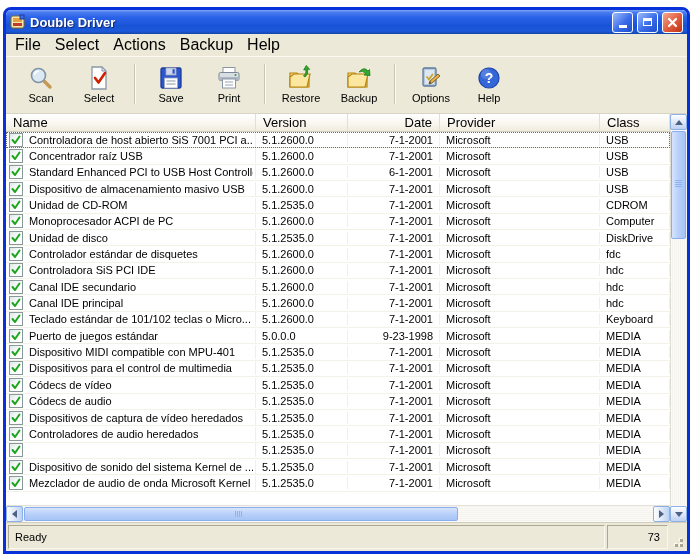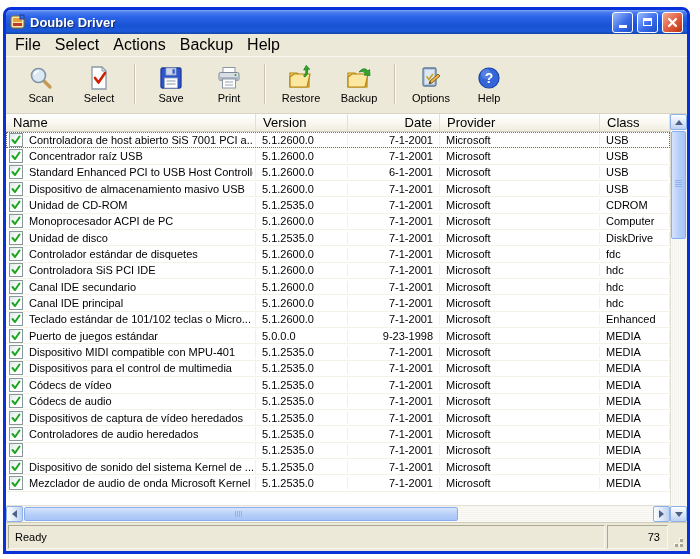--- a/index.html
+++ b/index.html
@@ -383,21 +383,21 @@
       <span class="checkbox">
         <svg width="10" height="10" viewBox="0 0 10 10">
           <path d="M1.5 5 L4 8 L8.5 1.5" fill="none" stroke="#1da51d" stroke-width="2" stroke-linecap="round" stroke-linejoin="round"></path>
         </svg>
       </span>
       <span class="nm">Teclado estándar de 101/102 teclas o Micro...</span>
     </div>
     <div class="cell">5.1.2600.0</div>
     <div class="cell right">7-1-2001</div>
     <div class="cell">Microsoft</div>
-    <div class="cell">Enhanced</div>
+    <div class="cell">Keyboard</div>
   </div>
           <div class="row grid5">
     <div class="name-cell">
       <span class="checkbox">
         <svg width="10" height="10" viewBox="0 0 10 10">
           <path d="M1.5 5 L4 8 L8.5 1.5" fill="none" stroke="#1da51d" stroke-width="2" stroke-linecap="round" stroke-linejoin="round"></path>
         </svg>
       </span>
       <span class="nm">Puerto de juegos estándar</span>
     </div>

